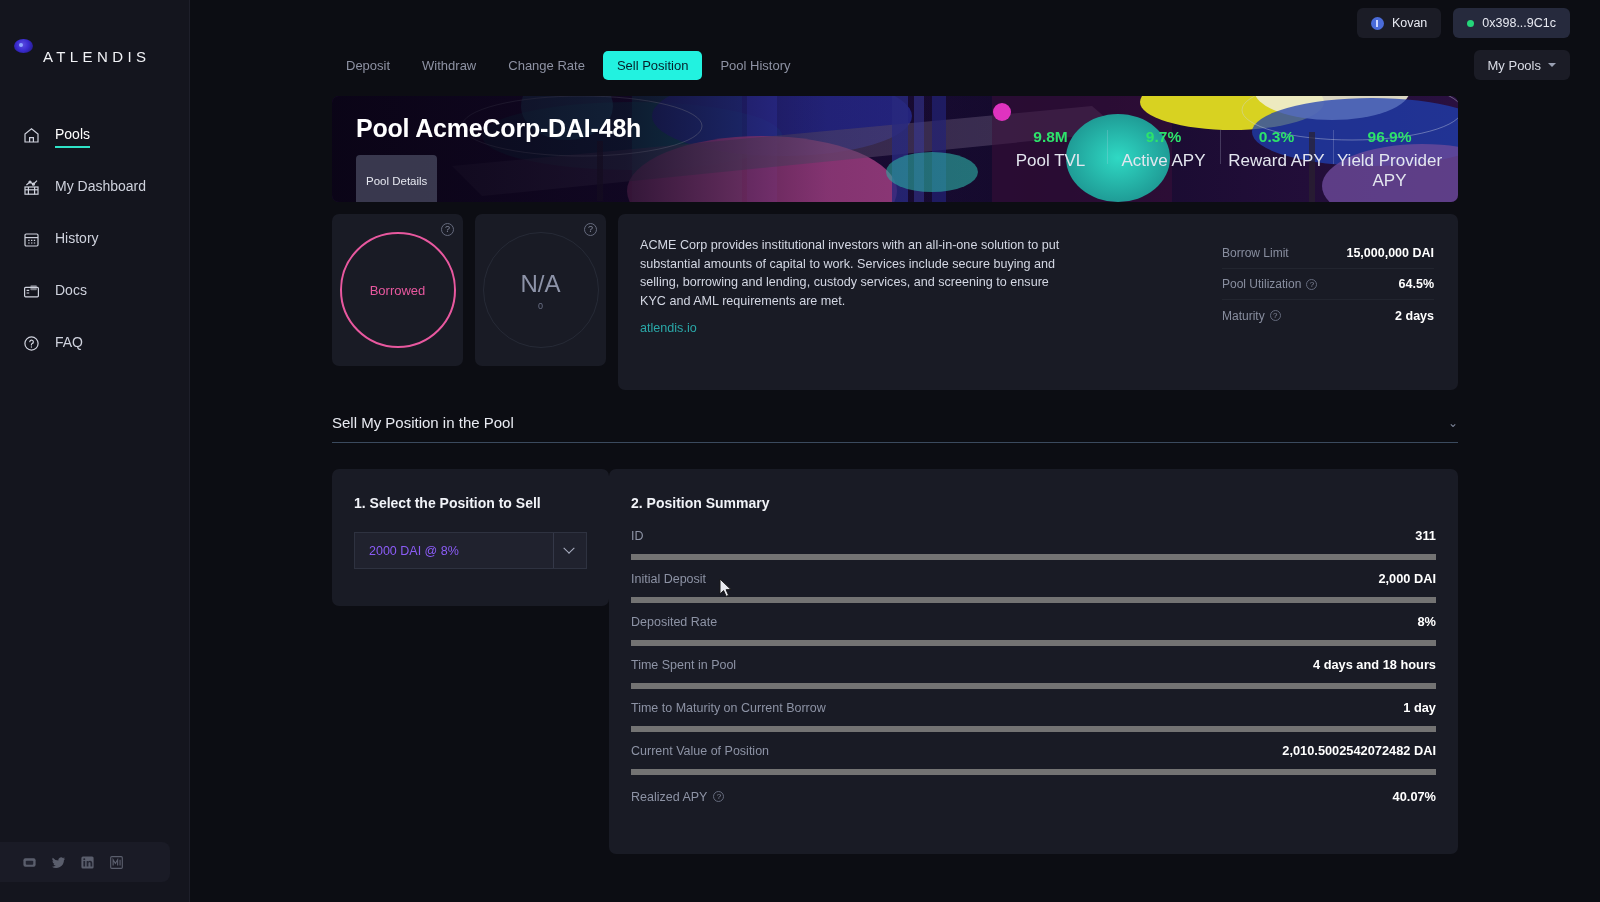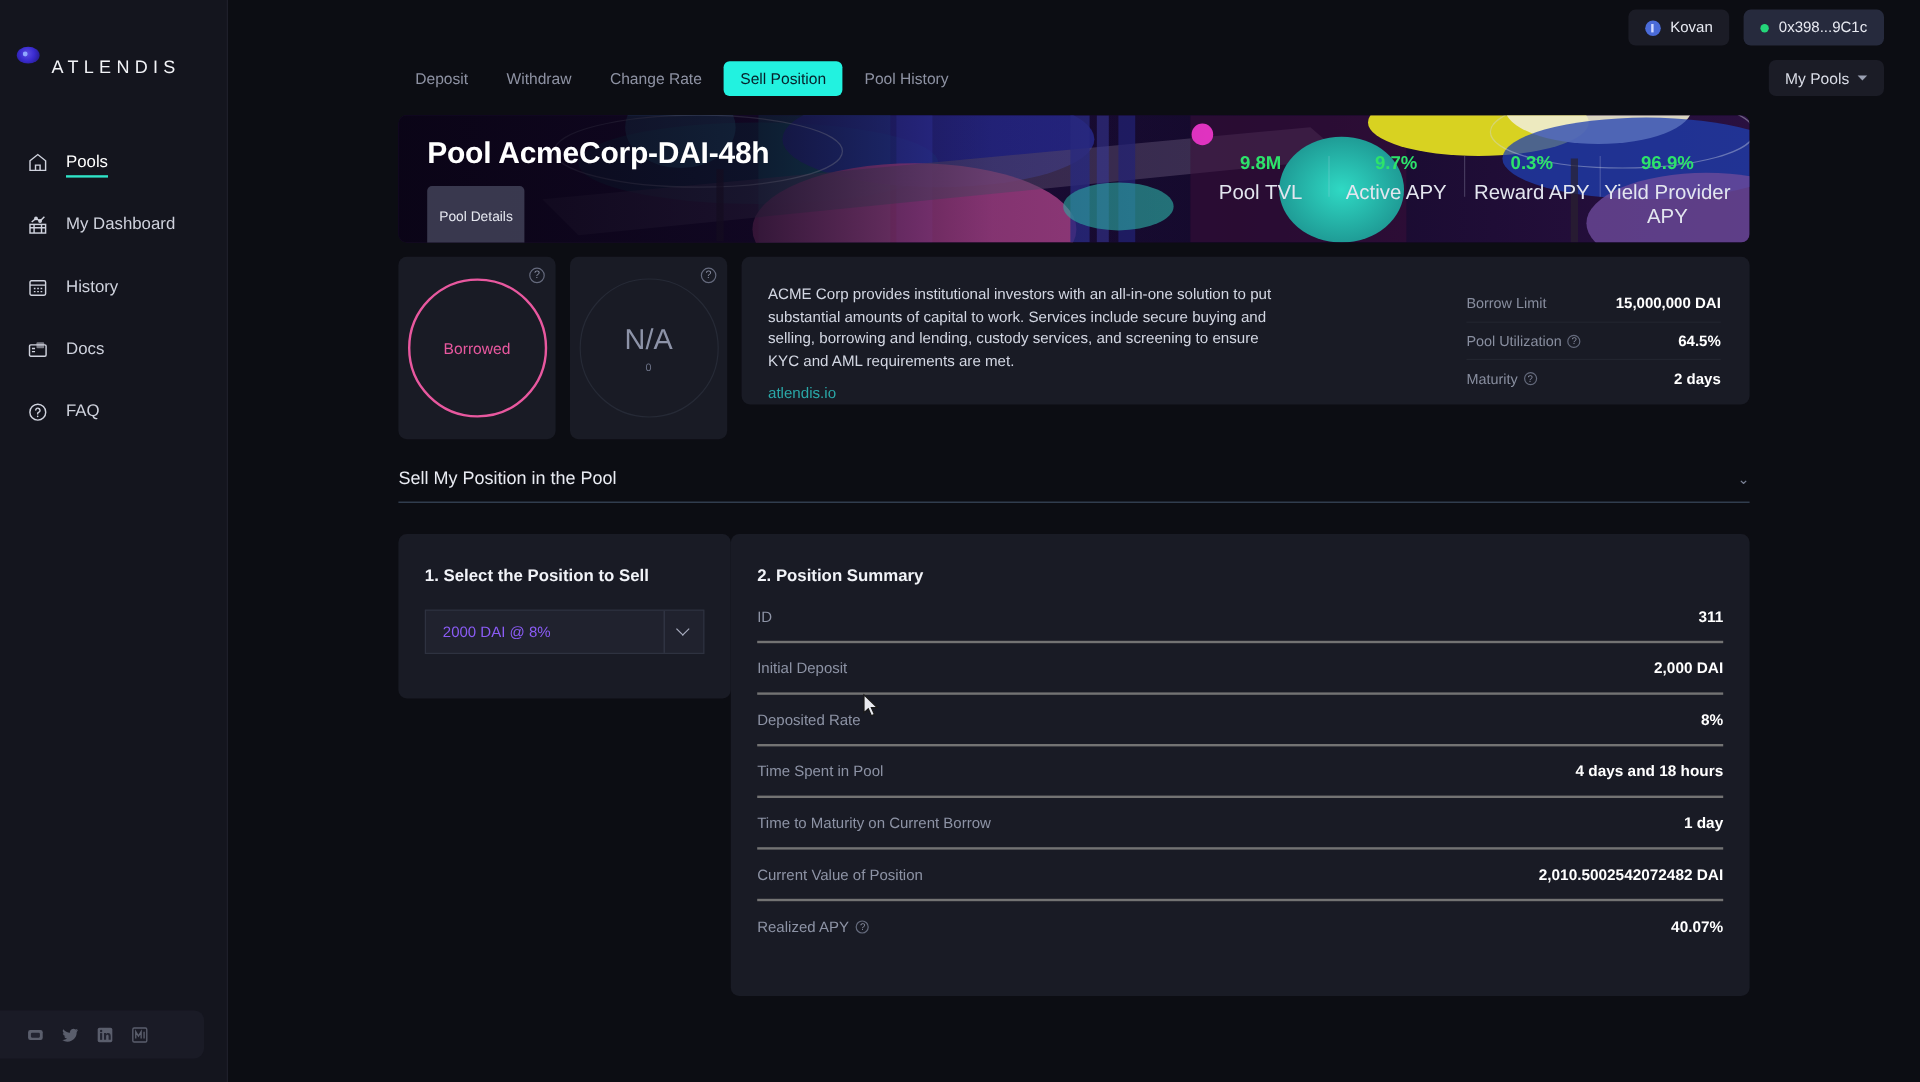--- a/index.html
+++ b/index.html
@@ -139,21 +139,21 @@
     width: 116px; height: 116px; border-radius: 50%;
     display: flex; flex-direction: column; align-items: center; justify-content: center;
   }
   .ring-pink { border: 2px solid #e8589f; }
   .ring-muted { border: 1px solid #262a36; }
   .ring-label-pink { font-size: 13px; color: #e8589f; }
   .ring-label-na { font-size: 24px; color: #8d93a8; font-weight: 400; }
   .ring-sub { font-size: 9px; color: #6a7085; margin-top: 3px; }
 
   .descpanel {
-    flex: 1 1 auto; background: #191b25; border-radius: 7px; height: 123px;
+    flex: 1 1 auto; background: #191b25; border-radius: 7px; height: 176px;
     display: flex; align-items: flex-start; padding: 22px 24px 0 22px; gap: 26px;
   }
   .desc-text { max-width: 430px; }
   .desc-text p { font-size: 12.6px; line-height: 18.5px; color: #d3d7e3; }
   .desc-link { display: inline-block; margin-top: 11px; font-size: 12.6px; color: #2aa8a8; cursor: pointer; }
   .stats { margin-left: auto; width: 212px; padding-top: 2px; }
   .stat-row {
     display: flex; align-items: center; justify-content: space-between;
     height: 31px; border-bottom: 1px solid #22252f;
   }
@@ -195,21 +195,21 @@
     margin-left: auto; display: flex; align-items: center; height: 100%;
     padding: 0 13px 0 11px; border-left: 1px solid #343848;
   }
   .chev-down {
     width: 8px; height: 8px; border-right: 1.4px solid #a9aec0; border-bottom: 1.4px solid #a9aec0;
     transform: rotate(45deg) translate(-2px,-2px);
   }
   .sum-title { font-size: 14px; color: #f1f3f8; font-weight: 700; margin-bottom: 6px; }
   .sum-row {
     display: flex; align-items: center; justify-content: space-between;
-    height: 43px; border-bottom: 2px solid #737373;
+    height: 43px; border-bottom: 6px solid #737373;
   }
   .sum-row:last-child { border-bottom: none; }
   .sum-lbl { font-size: 12.5px; color: #8d93a5; display:flex; align-items:center; gap:6px; }
   .sum-val { font-size: 12.8px; color: #fff; font-weight: 700; }
 
   .cursor { position: absolute; left: 529px; top: 578px; z-index: 50; pointer-events: none; }
 </style>
 </head>
 <body>
 

